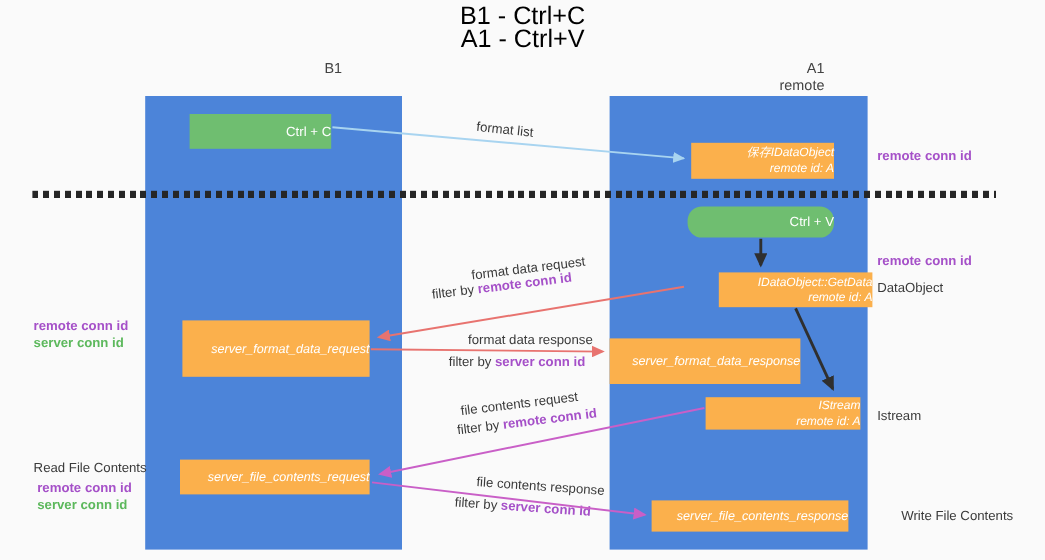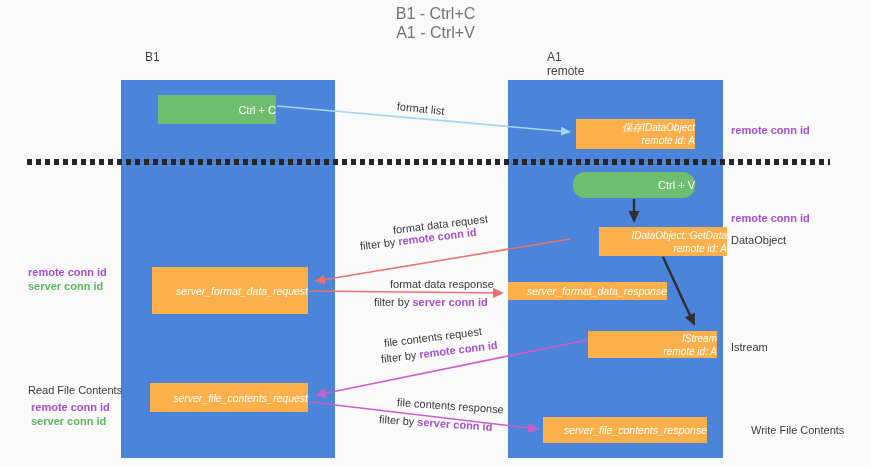--- a/index.html
+++ b/index.html
@@ -4,24 +4,24 @@
 <style>
   html,body { margin:0; padding:0; }
   .canvas {
     position:relative; width:871px; height:467px;
     background:#fafafa; overflow:hidden;
     font-family:"Liberation Sans", sans-serif;
     color:#3a3a3a;
   }
   .title {
     position:absolute; left:0; top:4px; width:100%;
-    text-align:center; font-size:16px; line-height:19px; color:#737373;
+    text-align:center; font-size:21px; line-height:19px; color:#000000;
   }
   .col-header {
-    position:absolute; top:50px; width:140px; text-align:left;
+    position:absolute; top:50px; width:140px; text-align:right;
     font-size:12px; line-height:14px; color:#424242;
   }
   .col-header.left { left:145px; }
   .col-header.right { left:547px; }
   .column { position:absolute; top:80px; height:378px; background:var(--column-blue,#4C84D9); }
   .column.left { left:121px; width:214px; }
   .column.right { left:508px; width:215px; }
   .dashed-line {
     position:absolute; left:27px; top:159px; width:803px; height:6px; z-index:5;
     background:repeating-linear-gradient(to right,#262626 0 5px,transparent 5px 9px);
@@ -34,21 +34,21 @@
   .box.orange { background:var(--box-orange,#FBB04C);font-style:italic; }
   .box.green  { background:var(--box-green,#6FBE70); }
   .box .l1, .box .l2 { font-size:10px; line-height:13px; }
   .box.single { font-size:10.5px; }
   .box.key { font-size:11px; }
   .b-ctrlc   { left:158px; top:95px;  width:118px; height:29px; }
   .b-save    { left:576px; top:119px; width:119px; height:30px; }
   .b-ctrlv   { left:573px; top:172px; width:122px; height:26px;border-radius:12px; }
   .b-getdata { left:571px; top:227px; width:128px; height:29px;margin-left:28px; }
   .b-freq    { left:152px; top:267px; width:156px; height:47px; }
-  .b-fresp   { left:508px; top:282px; width:159px; height:18px; }
+  .b-fresp   { left:508px; top:282px; width:159px; height:38px; }
   .b-istream { left:588px; top:331px; width:129px; height:27px; }
   .b-fcreq   { left:150px; top:383px; width:158px; height:29px; }
   .b-fcresp  { left:543px; top:417px; width:164px; height:26px; }
   .side-label { position:absolute; font-size:11px; line-height:14px; z-index:6; }
   .purple { color:var(--text-purple,#A550C8); font-weight:bold; }
   .green-text { color:var(--text-green,#5CB85C); font-weight:bold; }
   .flow-label {
     position:absolute; font-size:11px; color:#3a3a3a; z-index:6;
     white-space:nowrap; transform-origin:left center;
   }

